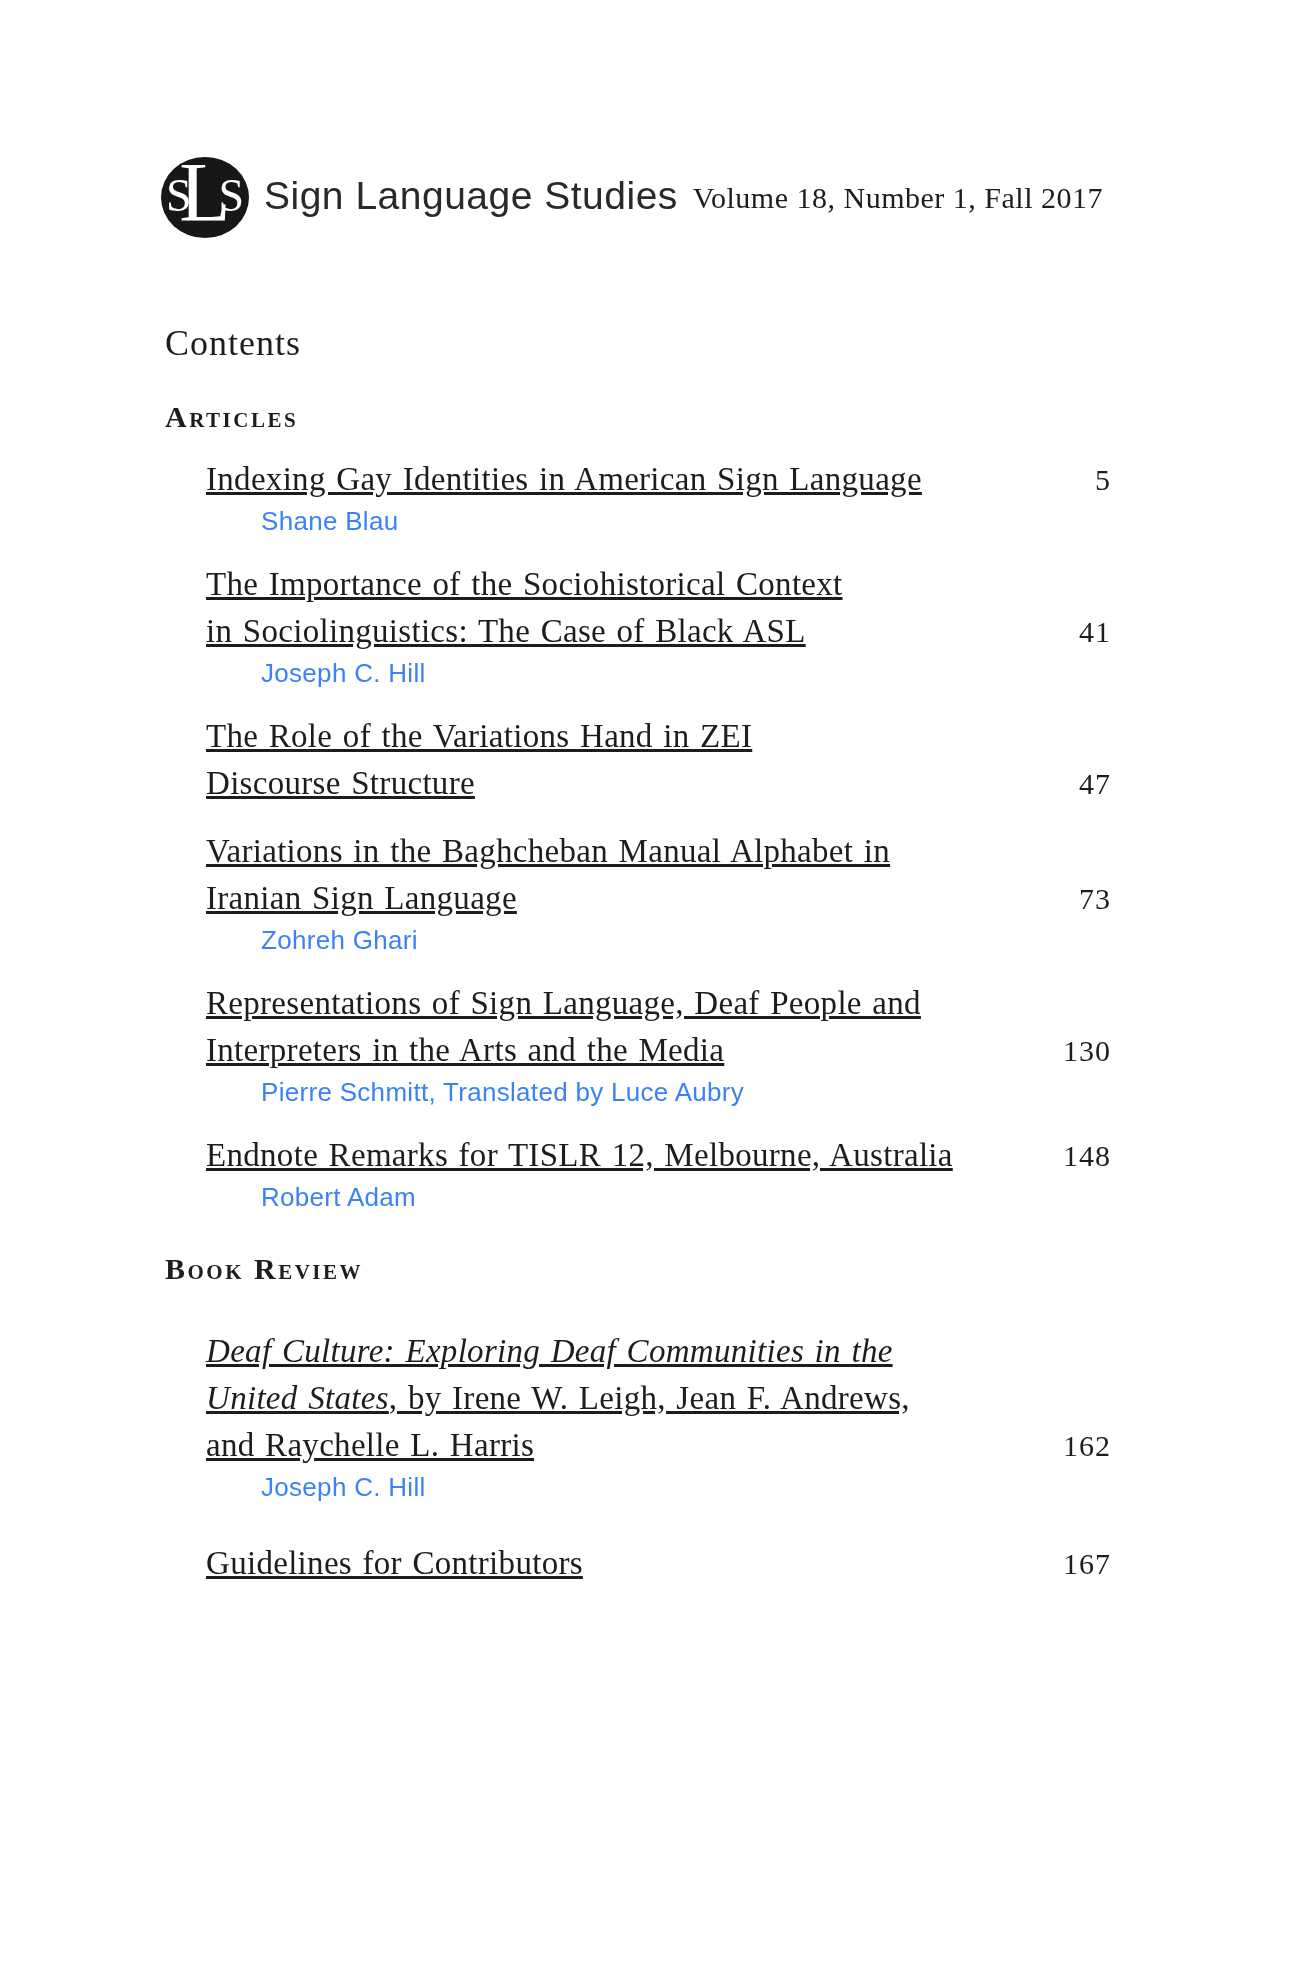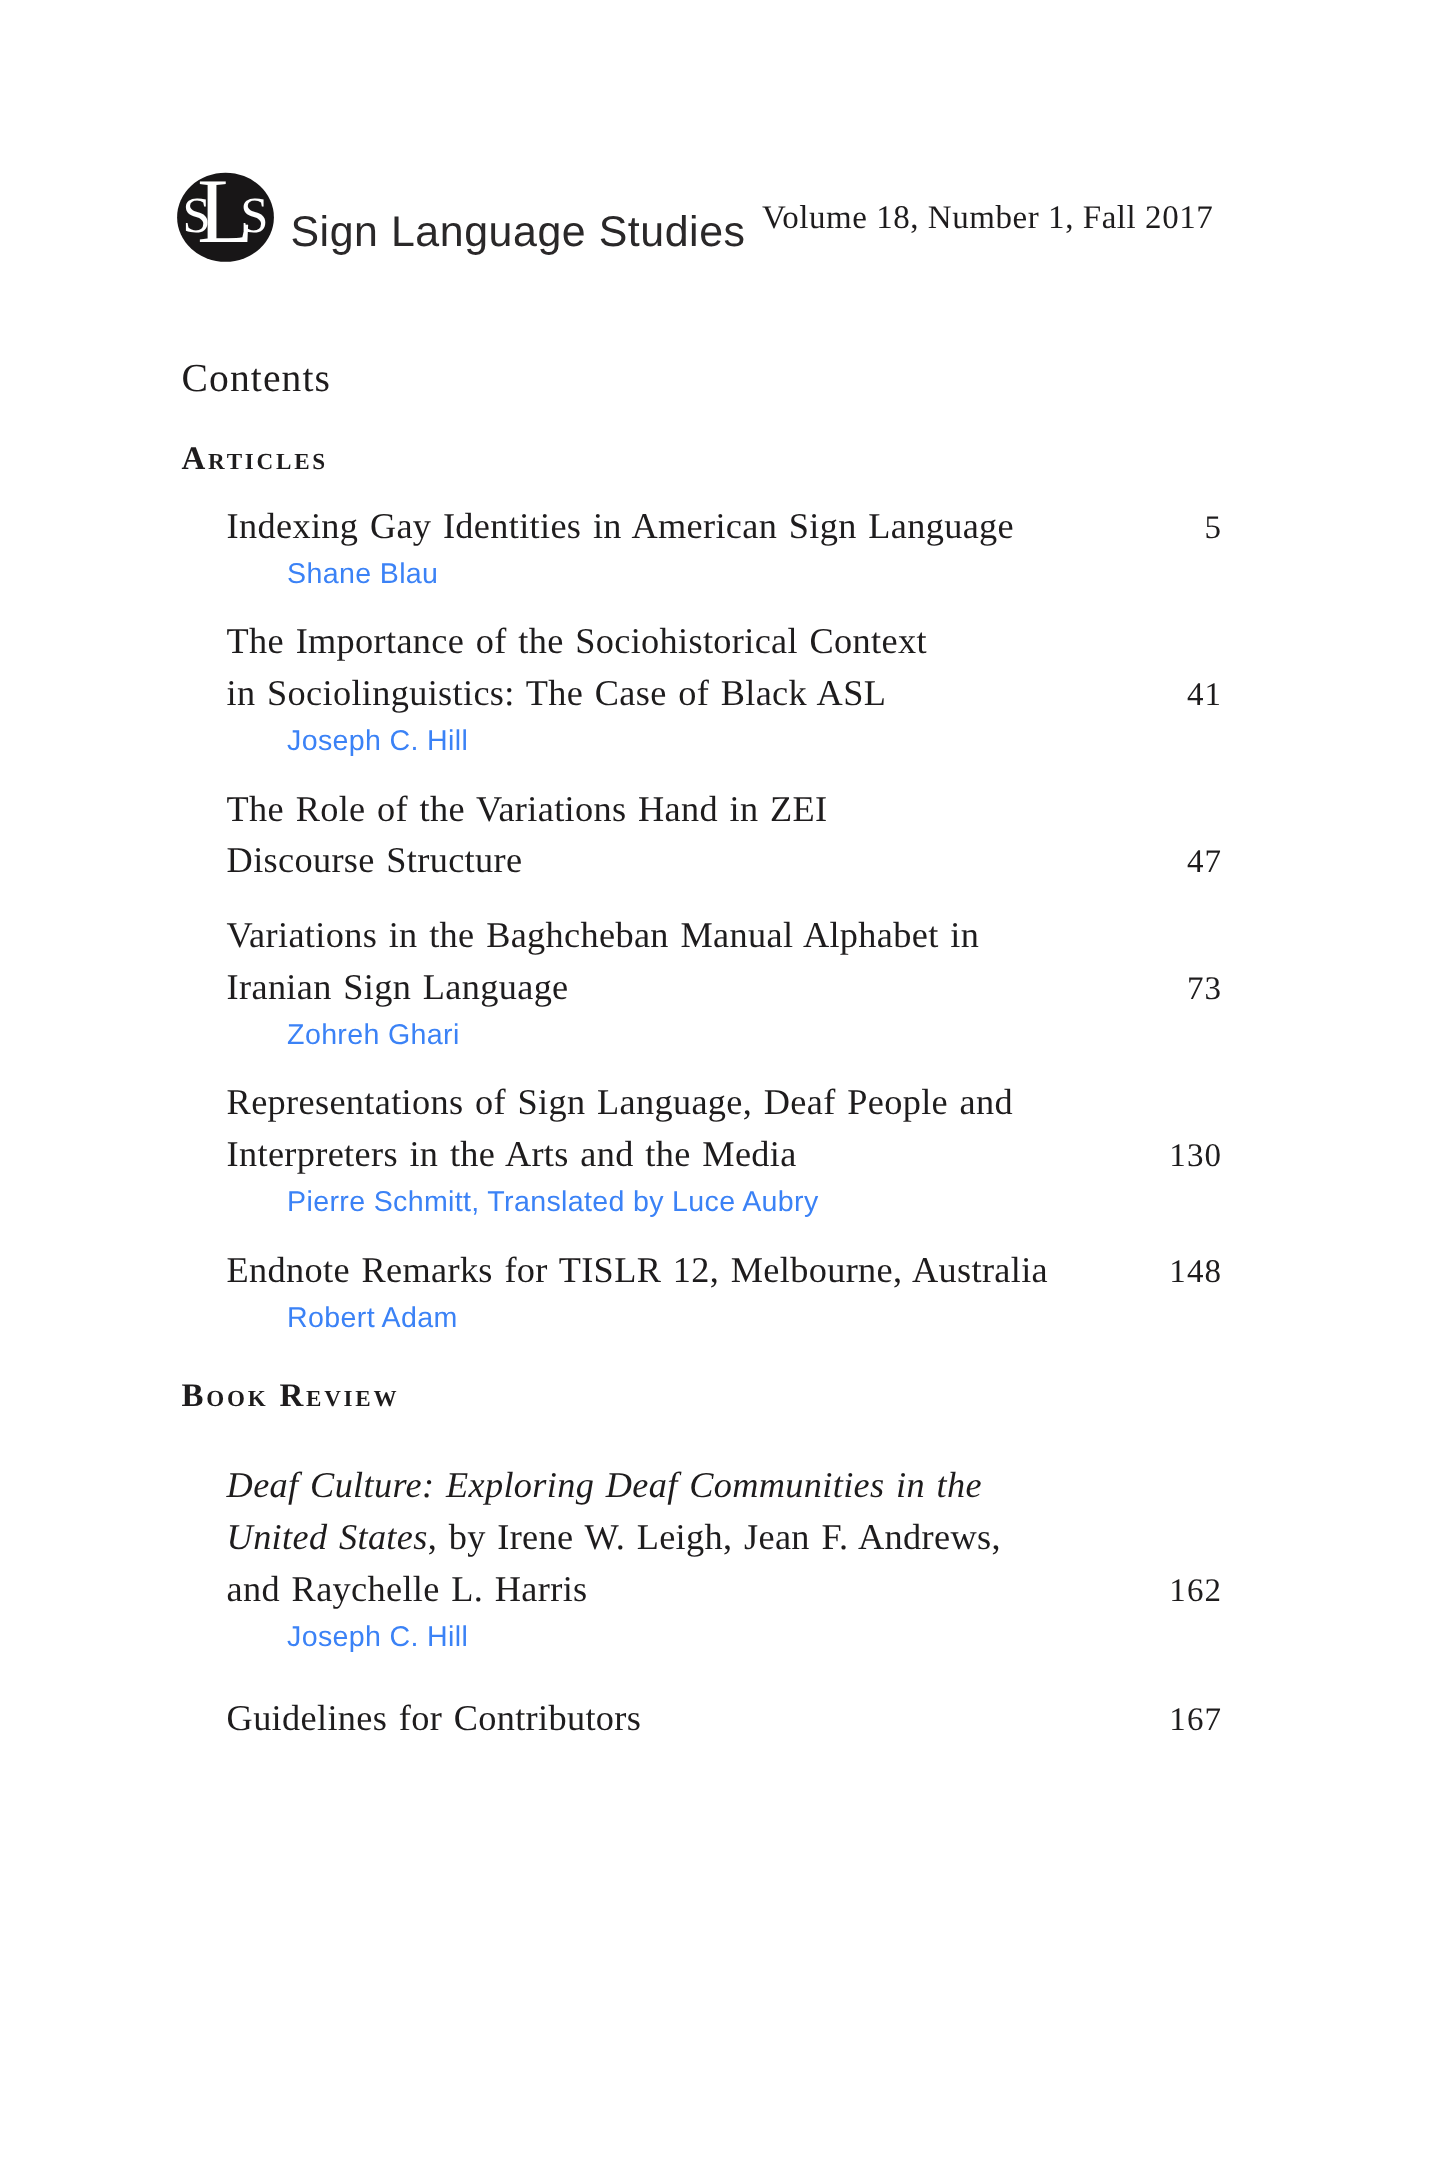--- a/index.html
+++ b/index.html
@@ -30,21 +30,21 @@
     font-family: "Liberation Serif", serif;
     line-height: 1;
   }
   .logo .ls1 { left: 5px;  top: 16px; font-size: 46px; }
   .logo .lsl { left: 50%;  top: -6px; transform: translateX(-50%); font-size: 84px; }
   .logo .ls2 { right: 5px; top: 16px; font-size: 46px; }
 
   .journal-name {
     position: absolute;
     left: 264px;
-    top: 192px;
+    top: 176px;
     font-family: "Liberation Sans", sans-serif;
     font-weight: 300;
     font-size: 39px;
     line-height: 39px;
     letter-spacing: 0.5px;
     color: #2a2829;
   }
   .issue-info {
     position: absolute;
     right: 202px;
@@ -82,21 +82,21 @@
 
   .entry { margin: 0 0 21px 0; }
   .entry-row { display: flex; align-items: flex-end; }
   .entry-title {
     flex: 1;
     margin-left: 41px;
     font-size: 33px;
     letter-spacing: 0.3px;
     word-spacing: 2px;
   }
-  .entry-title .tline { line-height: 47px; }
+  .entry-title .tline { line-height: 47px; text-decoration: underline; }
   .entry-page {
     line-height: 47px;
     font-size: 30px;
     letter-spacing: 1px;
     font-variant-numeric: oldstyle-nums;
     font-feature-settings: "onum";
   }
   .entry-author {
     margin-left: 96px;
     font-family: "Liberation Sans", sans-serif;

